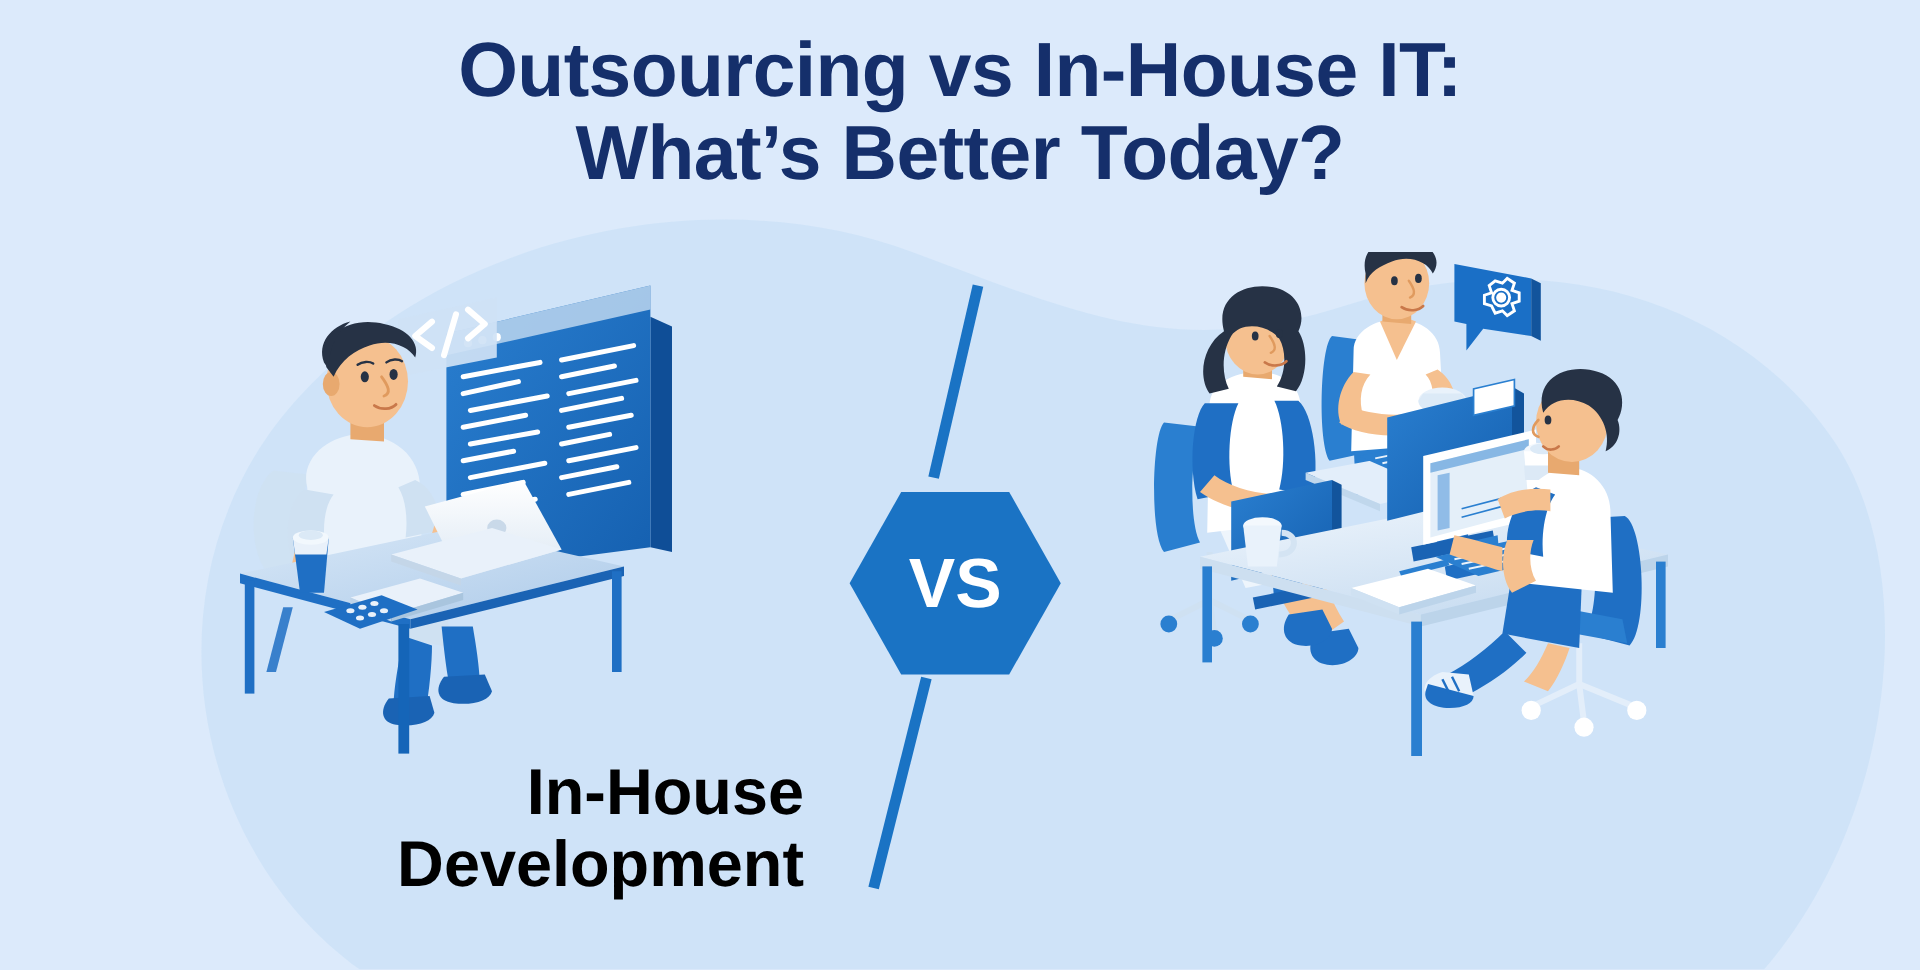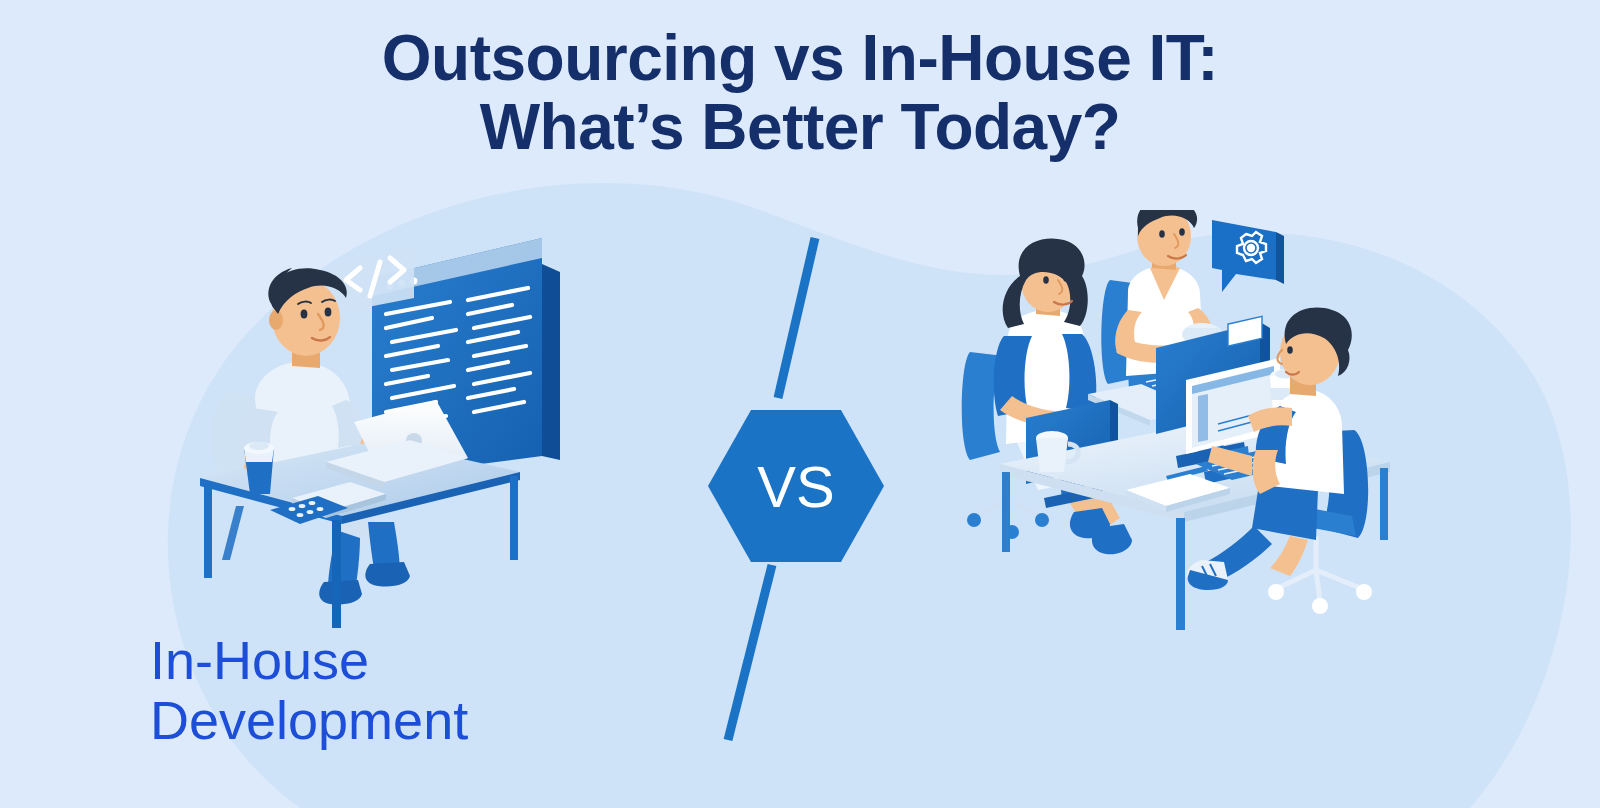--- a/index.html
+++ b/index.html
@@ -18,38 +18,38 @@
   #title {
     position:absolute; top:24px; left:0; width:1600px;
     text-align:center; color:#152f6b;
     font-size:64px; font-weight:bold;
     line-height:1.08; letter-spacing:-0.5px;
     white-space:pre-line;
     z-index:6;
   }
 
   .side-label {
-    position:absolute; text-align:left; color:#1d4ed8;
-    font-size:54px; font-weight:normal; line-height:1.12;
+    position:absolute; text-align:right; color:#000000;
+    font-size:54px; font-weight:bold; line-height:1.12;
     white-space:pre-line; z-index:6;
   }
   #label-left  { left:150px;  top:630px; width:520px; }
   #label-right { left:940px;  top:630px; width:520px; }
 
   #divider-svg { position:absolute; inset:0; width:1600px; height:808px; z-index:4; }
 
   #vs-badge {
     position:absolute; left:706px; top:404px;
     width:180px; height:164px; z-index:5;
   }
   #vs-text {
     position:absolute; left:706px; top:404px;
     width:180px; height:164px; z-index:6;
     display:flex; align-items:center; justify-content:center;
-    color:#ffffff; font-size:58px; font-weight:normal; letter-spacing:0px;
+    color:#ffffff; font-size:58px; font-weight:bold; letter-spacing:0px;
   }
 
   .illus { position:absolute; z-index:3; }
   #illus-left  { left:200px; top:210px; width:430px; height:420px; }
   #illus-right { left:960px; top:210px; width:470px; height:420px; }
 </style>
 </head>
 <body>
 
 <div id="stage">

